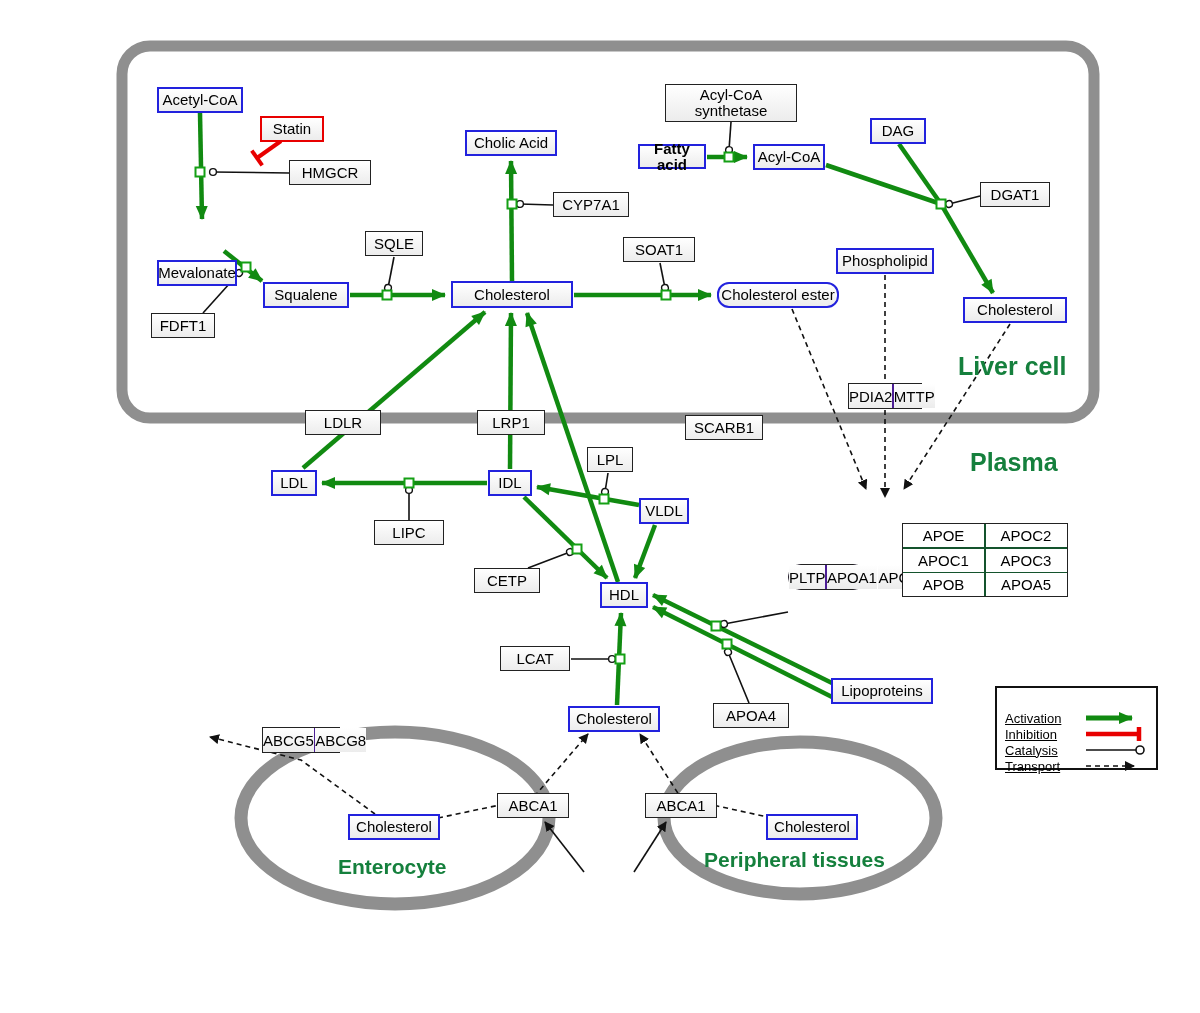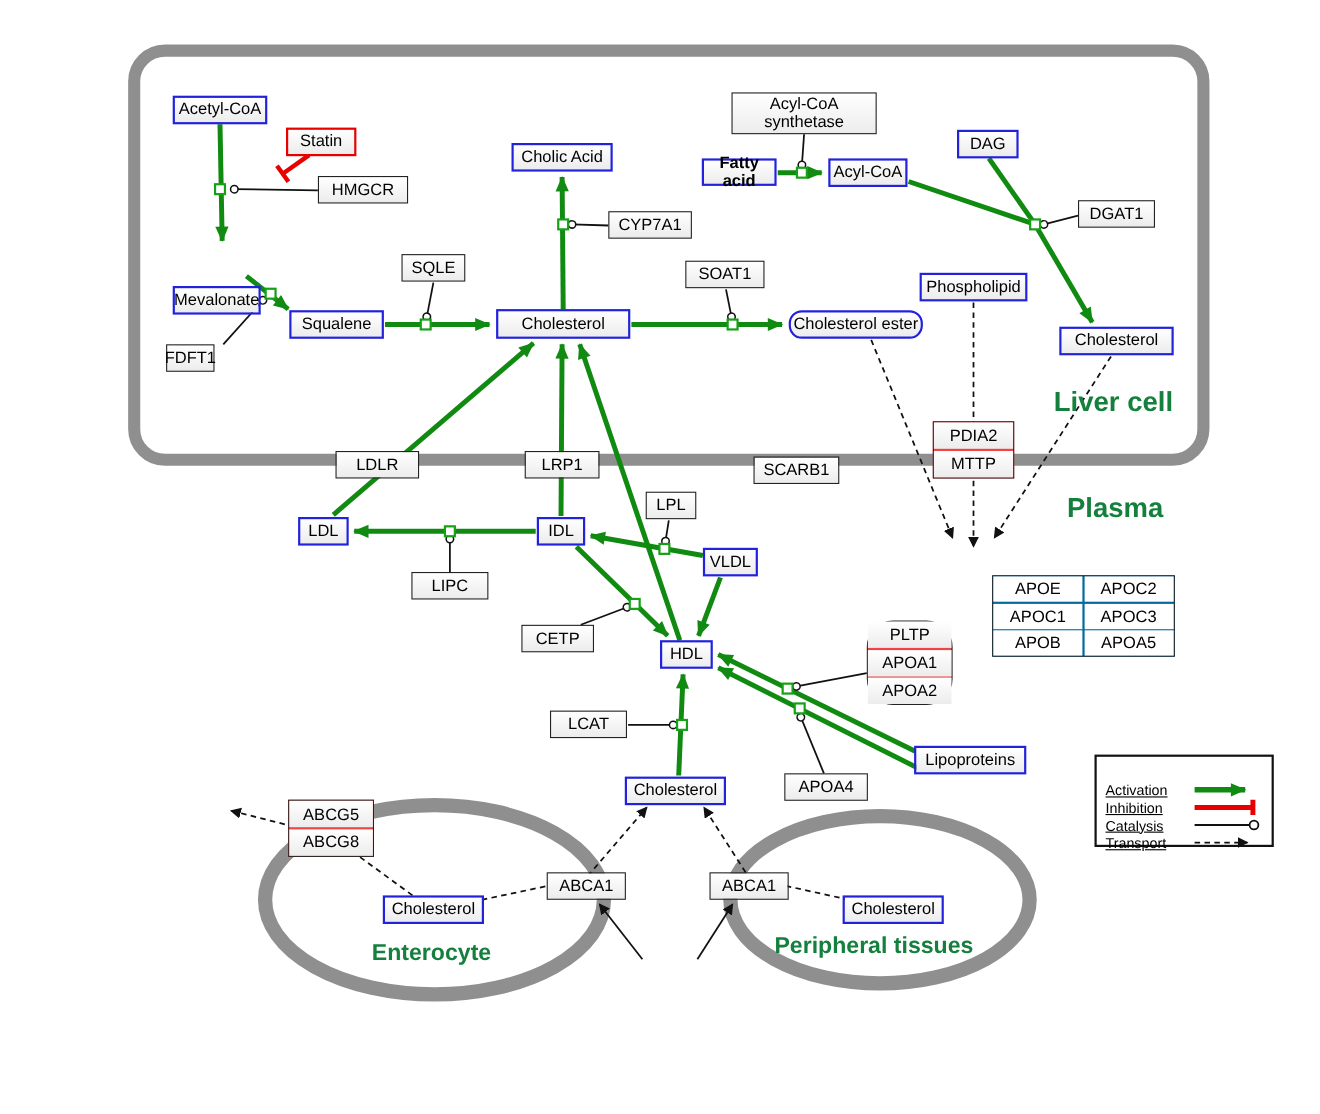--- a/index.html
+++ b/index.html
@@ -13,25 +13,25 @@
   .act line{stroke:#118a11;stroke-width:4.5;fill:none;}
   .inh line{stroke:#e80000;stroke-width:4;}
   .cat line{stroke:#111;stroke-width:1.6;}
   .rn rect{fill:#fff;stroke:#15a015;stroke-width:2;}
 
   .node{position:absolute;box-sizing:border-box;display:flex;align-items:center;justify-content:center;
         background:linear-gradient(#ffffff,#ececec);border:1.5px solid #222;color:#000;
         font-size:15px;text-align:center;line-height:1.05;z-index:5;}
   .met{border:2.5px solid #2222dd;}
   .drug{border:2.5px solid #e80000;}
-  .stack{position:absolute;display:flex;flex-direction:column;z-index:5;border:1.5px solid #222;background:#ef4444;gap:1.5px;box-sizing:border-box;}
+  .stack{position:absolute;display:flex;z-index:5;border:1.5px solid #222;background:#4c1d95;gap:1.5px;box-sizing:border-box;}
   .stack .cell{height:24px;display:flex;align-items:center;justify-content:center;
         background:linear-gradient(#ffffff,#ececec);font-size:15px;color:#000;}
   .apo-grid{position:absolute;display:grid;grid-template-columns:81px 81px;gap:1.5px;
-        border:1.5px solid #222;background:#0369a1;z-index:5;}
+        border:1.5px solid #222;background:#14532d;z-index:5;}
   .apo-grid .cell{height:23px;display:flex;align-items:center;justify-content:center;background:#fff;font-size:15px;}
 
   .comp-label{position:absolute;font-weight:bold;color:#15803d;z-index:4;white-space:nowrap;}
   .lbl-big{font-size:25px;}
   .lbl-mid{font-size:21px;}
 
   .legend{position:absolute;left:995px;top:686px;width:163px;height:84px;border:2.5px solid #111;
         background:#fff;z-index:6;display:flex;flex-direction:column;justify-content:space-around;
         padding:22px 8px;box-sizing:border-box;text-decoration:underline;}
   .legend .row{display:flex;align-items:center;justify-content:space-between;font-size:13px;color:#000;}
@@ -151,21 +151,21 @@
 <div class="node met" style="left:600px;top:582px;width:48px;height:26px;">HDL</div>
 <div class="node met" style="left:831px;top:678px;width:102px;height:26px;">Lipoproteins</div>
 <div class="node met" style="left:568px;top:706px;width:92px;height:26px;">Cholesterol</div>
 <div class="node met" style="left:348px;top:814px;width:92px;height:26px;">Cholesterol</div>
 <div class="node met" style="left:766px;top:814px;width:92px;height:26px;">Cholesterol</div>
 
 <div class="node drug" style="left:260px;top:116px;width:64px;height:26px;">Statin</div>
 
 <div class="node" style="left:289px;top:160px;width:82px;height:25px;">HMGCR</div>
 <div class="node" style="left:365px;top:231px;width:58px;height:25px;">SQLE</div>
-<div class="node" style="left:151px;top:313px;width:44px;height:25px;">FDFT1</div>
+<div class="node" style="left:151px;top:313px;width:64px;height:25px;">FDFT1</div>
 <div class="node" style="left:553px;top:192px;width:76px;height:25px;">CYP7A1</div>
 <div class="node" style="left:623px;top:237px;width:72px;height:25px;">SOAT1</div>
 <div class="node" style="left:665px;top:84px;width:132px;height:38px;flex-direction:column;">
   <span>Acyl-CoA</span>
   <span>synthetase</span>
 </div>
 <div class="node" style="left:980px;top:182px;width:70px;height:25px;">DGAT1</div>
 <div class="node" style="left:305px;top:410px;width:76px;height:25px;">LDLR</div>
 <div class="node" style="left:477px;top:410px;width:68px;height:25px;">LRP1</div>
 <div class="node" style="left:685px;top:415px;width:78px;height:25px;">SCARB1</div>

